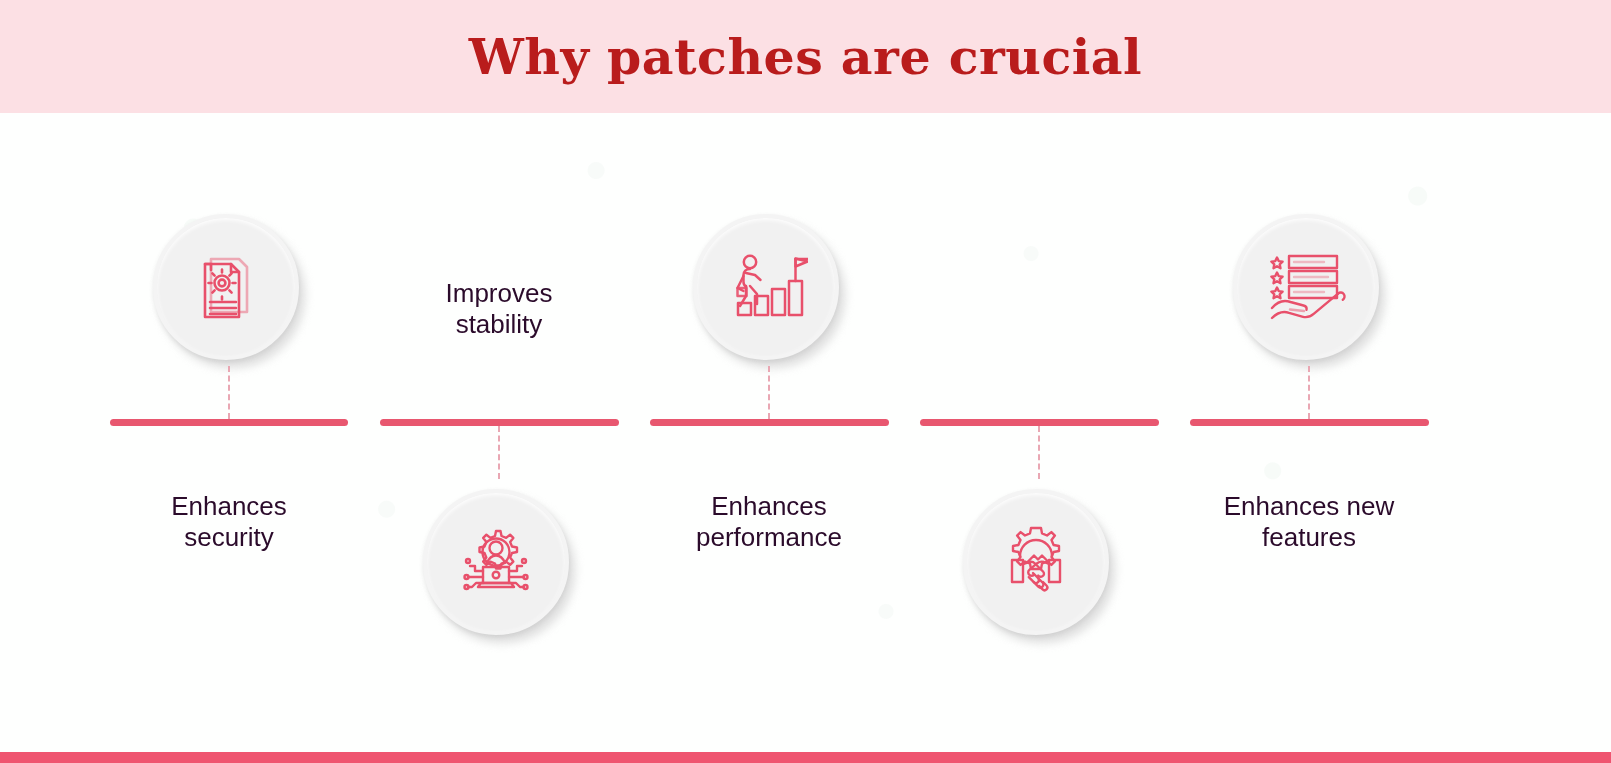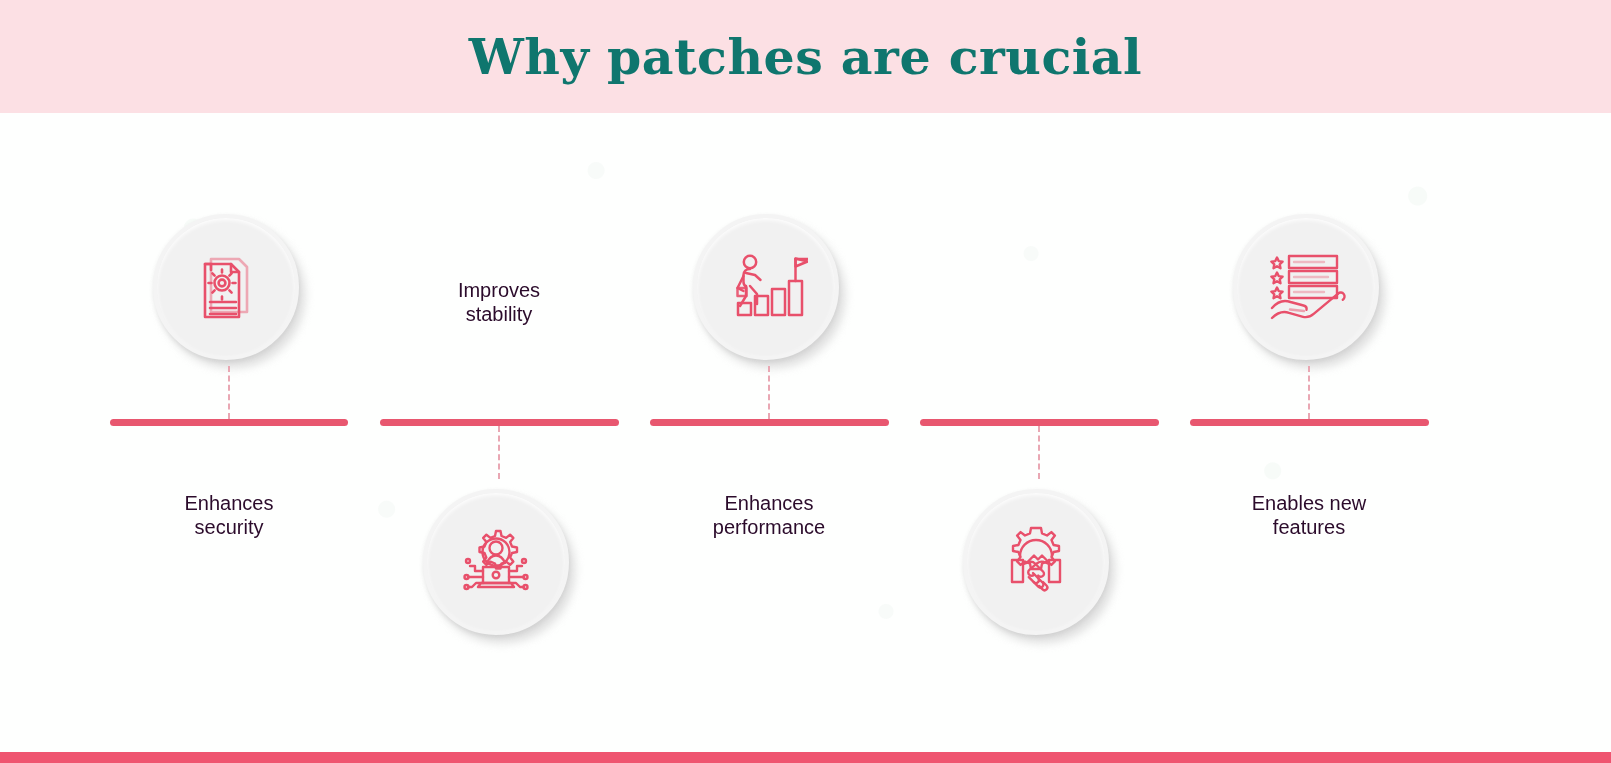--- a/index.html
+++ b/index.html
@@ -19,21 +19,21 @@
     background:#fce0e4;
     display:flex;
     align-items:center;
     justify-content:center;
   }
   .header-title {
     font-family:"DejaVu Serif", serif;
     font-weight:700;
     font-size:49px;
     letter-spacing:0.5px;
-    color:#0f766e;
+    color:#b91c1c;
     white-space:nowrap;
   }
 
   
   .canvas {
     position:absolute;
     left:0; top:113px;
     width:1611px; height:639px;
     background:#fefffe;
   }
@@ -117,21 +117,21 @@
   }
   .circle svg { display:block; }
 
   
   .label {
     position:absolute;
     left:50%;
     transform:translateX(-50%);
     width:300px;
     text-align:center;
-    font-size:20px;
+    font-size:26px;
     line-height:1.2;
     color:#2b0b2b;
     font-weight:400;
     white-space:pre-line;
   }
   .label.up   { top:165px; }
   .label.down { top:378px; }
 </style>
 </head>
 <body>
@@ -264,19 +264,19 @@
           <path d="M25 41 h48 v12 h-48 z"></path>
           <path d="M30 17 h30 M30 32 h34 M30 47 h30" opacity=".35"></path>
           <path d="M8 63 c6-7 13-8 18.5-6 l13 3.5 c2.5 0.7 3.4 2.6 3 4.3"></path>
           <path d="M8 73 c6.5-6.5 12-6.8 17-5.2 l14 4 c4.5 1.2 8-0.6 11-3.2 l24-20"></path>
           <path d="M74 48.6 c1.8-1.6 4.4-1.4 5.8 0.5 1.3 1.8 0.9 4.3-1 5.6"></path>
           <path d="M26 64.5 l14 1.5" opacity=".5"></path>
         </svg>
       </div>
     </div>
     <div class="connector up"></div>
-    <div class="label down">Enables new
+    <div class="label down">Enhances new
 features</div>
   </div>
   <div class="divider-bar" style="left:1190px;width:239px;"></div>
 </div>
 
 <div class="bottom-strip"></div>
 
 </body></html>

